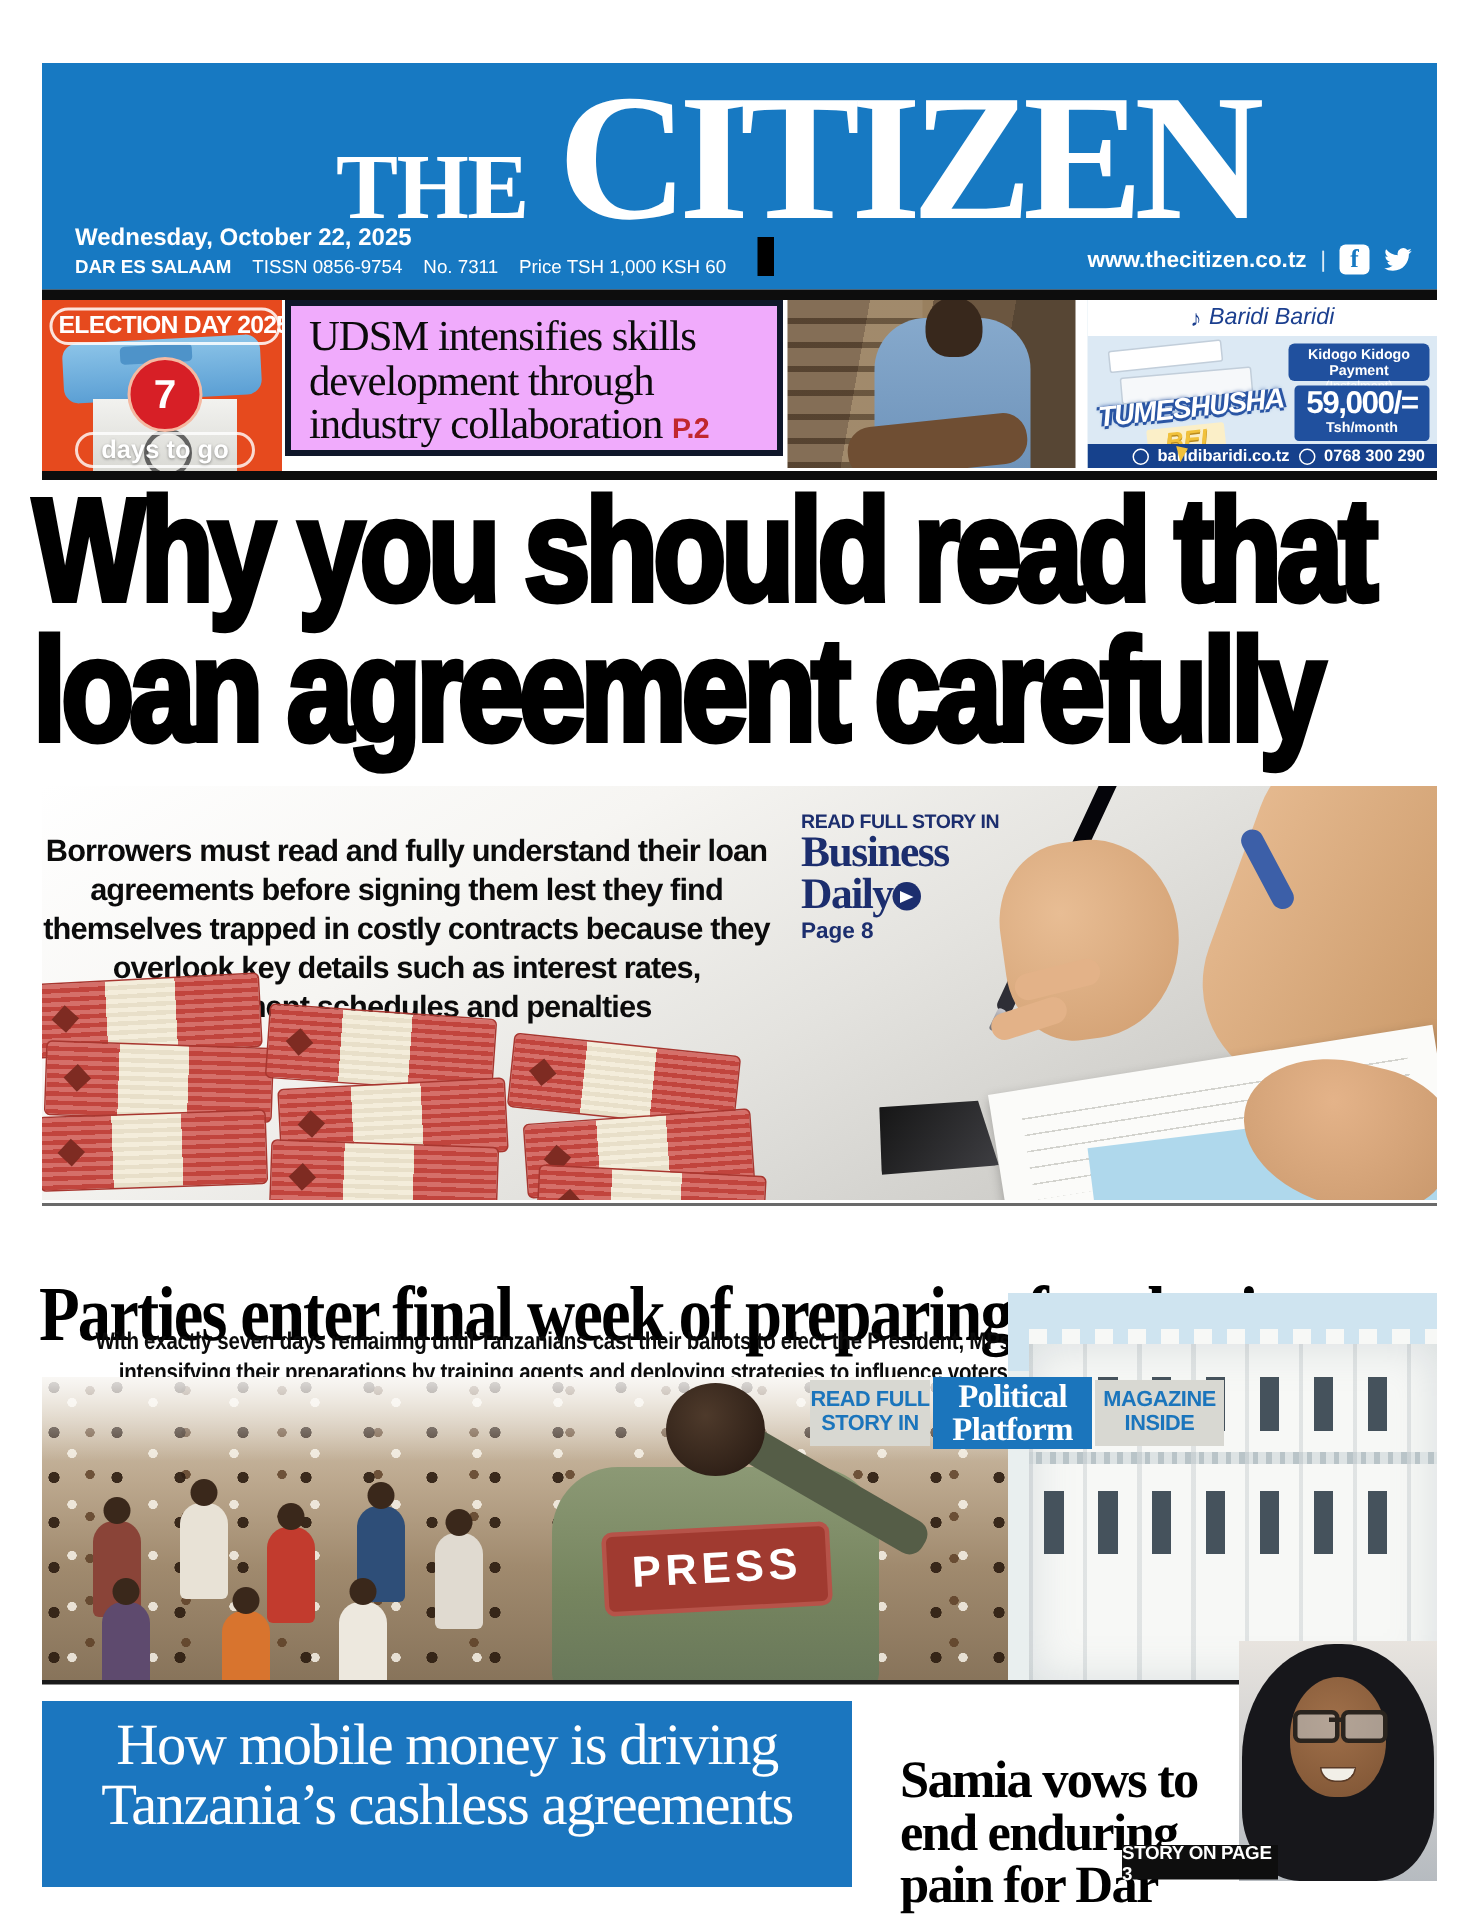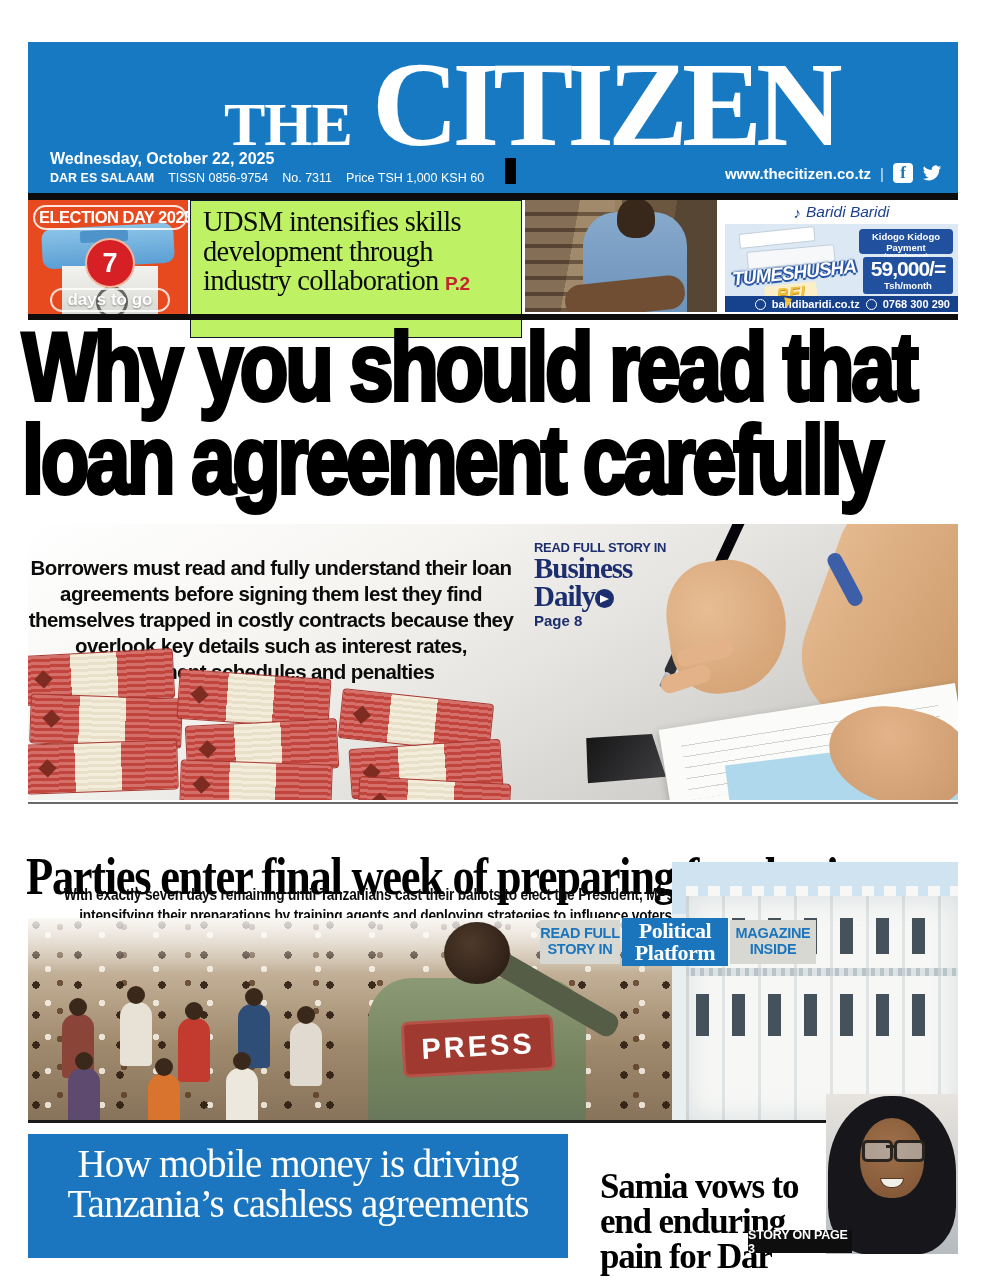--- a/index.html
+++ b/index.html
@@ -33,21 +33,21 @@
       color:#fff;font-size:16.5px;font-weight:bold;letter-spacing:-0.5px;text-align:center;white-space:nowrap;z-index:3;}
   .ballot-lid{left:14px;top:26px;width:132px;height:40px;background:linear-gradient(180deg,#8CC4E8,#5B9FD4);border-radius:10px;transform:rotate(-3deg);}
   .ballot-ridge{left:52px;top:30px;width:48px;height:12px;background:#4E93C9;border-radius:3px;transform:rotate(-3deg);}
   .ballot-body{left:34px;top:66px;width:96px;height:48px;background:linear-gradient(180deg,#F2F2EF,#D9D9D4);}
   .ballot-logo{left:68px;top:86px;width:26px;height:26px;border:3px solid #3A3A3A;border-radius:50%;opacity:.75;}
   .badge-circle{left:57px;top:38px;width:46px;height:46px;border-radius:50%;background:#D71F26;border:2px solid #F5B9A2;
       color:#fff;font-size:27px;font-weight:bold;display:flex;align-items:center;justify-content:center;z-index:3;}
   .badge-days{left:22px;top:88px;width:112px;padding:0 2px;border:2px solid rgba(255,255,255,.8);border-radius:12px;
       color:#fff;font-size:17px;font-weight:bold;text-align:center;z-index:3;text-shadow:0 1px 2px rgba(0,0,0,.4);}
 
-  .udsm{left:190px;top:200px;width:332px;height:138px;background:#bef264;border:1px solid #0f172a;box-sizing:border-box;}
+  .udsm{left:190px;top:200px;width:332px;height:104px;background:#f0abfc;border:4px solid #0f172a;box-sizing:border-box;}
   .udsm-h{padding:6px 8px 0 12px;font-family:"Liberation Serif",serif;font-size:28.5px;line-height:1.04;letter-spacing:-0.7px;color:#0B0B0B;}
   .udsm-p{color:#C1272D;font-size:19px;font-weight:bold;font-family:"Liberation Sans",sans-serif;letter-spacing:-0.5px;}
 
   .uphoto{left:525px;top:200px;width:192px;height:112px;overflow:hidden;
       background:linear-gradient(100deg,#7A6248 0 26%,#99805F 26% 46%,#6B5640 46% 72%,#574634 72%);}
   .uphoto-shelf{left:0;top:0;width:90px;height:112px;background:repeating-linear-gradient(0deg,rgba(20,10,5,.35) 0 4px,rgba(255,255,255,.08) 4px 16px);}
   .uphoto-man{left:58px;top:12px;width:104px;height:100px;background:linear-gradient(180deg,#86A9CC,#6E93BA);border-radius:34px 34px 0 0;}
   .uphoto-head{left:92px;top:-2px;width:38px;height:40px;background:#38281C;border-radius:50% 50% 42% 42%;}
   .uphoto-arm{left:40px;top:80px;width:120px;height:34px;background:#6F4E33;border-radius:16px;transform:rotate(-6deg);}
 

